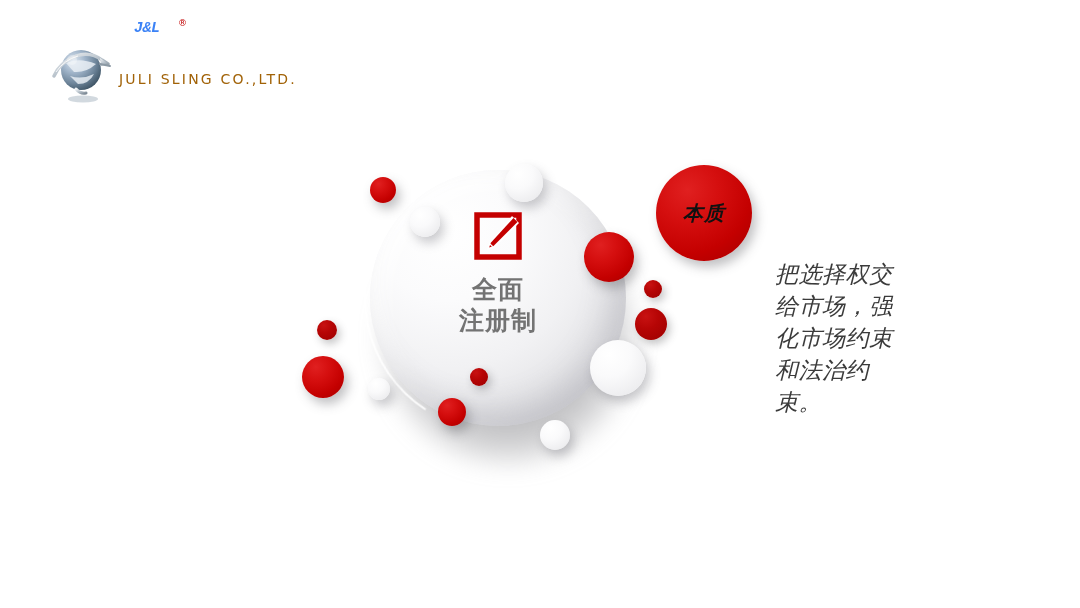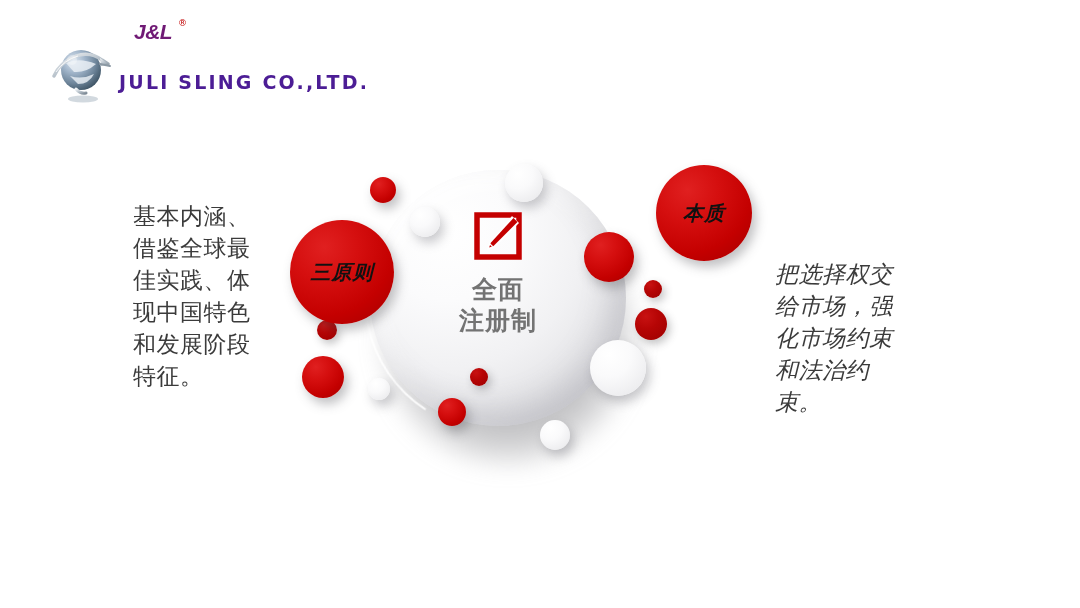--- a/index.html
+++ b/index.html
@@ -24,48 +24,48 @@
     width: 300px; height: 80px;
   }
   #logo-globe {
     position: absolute;
     left: 4px; top: 22px;
     width: 62px; height: 62px;
   }
   #logo-mark {
     position: absolute;
     left: 86px; top: 0px;
-    font-family: Liberation Sans, sans-serif;
+    font-family: Liberation Mono, monospace;
     font-weight: bold;
     font-style: italic;
-    font-size: 21px;
-    color: #701a75;
+    font-size: 15px;
+    color: #3b82f6;
     letter-spacing: -0.5px;
   }
   #logo-reg {
     position: absolute;
     left: 130px; top: -2px;
     font-size: 9px;
     color: #c00000;
   }
   #logo-cn {
     position: absolute;
     left: 70px; top: 24px;
     font-size: 19px;
     font-weight: bold;
     color: #1b3c6e;
     letter-spacing: 0.5px;
     white-space: nowrap;
   }
   #logo-en {
     position: absolute;
     left: 71px; top: 51px;
-    font-size: 19px;
-    font-weight: bold;
-    color: #4c1d95;
+    font-size: 14px;
+    font-weight: normal;
+    color: #a16207;
     letter-spacing: 2.2px;
     white-space: nowrap;
   }
 
   
   .side-text {
     position: absolute;
     font-size: 23px;
     line-height: 32px;
     color: #3b3b3b;
@@ -222,21 +222,20 @@
       <path d="M48 22 l10 2" stroke="#8c99a4" stroke-width="2" fill="none" stroke-linecap="round"></path>
       <path d="M24 47 q4 5 10 4" stroke="url(#sl)" stroke-width="3" fill="none" stroke-linecap="round"></path>
       <circle cx="20" cy="18" r="5" fill="#ffffff" opacity="0.3"></circle>
     </svg>
 
     <span id="logo-mark">J&amp;L</span>
     <span id="logo-reg">®</span>
     <div id="logo-en">JULI SLING CO.,LTD.</div>
   </div>
 
-  <div class="side-text" id="text-left">基本内涵、借鉴全球最佳实践、体现中国特色和发展阶段特征。</div>
 
   <div class="side-text" id="text-right">把选择权交给市场，强化市场约束和法治约束。</div>
 
   <div id="graphic">
 
     <div id="sphere-shadow"></div>
     <div id="sphere"></div>
     <div id="sphere-rim"></div>
 
     <div class="bub bub-white" id="bub-w1"></div>
@@ -247,23 +246,20 @@
 
     <div class="bub bub-red" id="bub-r1"></div>
     <div class="bub bub-red" id="bub-r2"></div>
     <div class="bub bub-red-dark" id="bub-r3"></div>
     <div class="bub bub-red-dark" id="bub-r4"></div>
     <div class="bub bub-red-dark" id="bub-r5"></div>
     <div class="bub bub-red" id="bub-r6"></div>
     <div class="bub bub-red-dark" id="bub-r7"></div>
     <div class="bub bub-red" id="bub-r8"></div>
 
-    <div class="bub bub-red bub-label" id="bub-sanyuanze">
-      <span>三原则</span>
-    </div>
 
     <div class="bub bub-red bub-label" id="bub-benzhi">
       <span>本质</span>
     </div>
 
     <div id="center-block">
       <svg id="edit-icon" viewBox="0 0 48 48">
         <path d="M3 3 H45 V45 H3 Z" fill="none" stroke="#c40000" stroke-width="5.5"></path>
         <path d="M38 4 L45 11 L20 36 L13 38 L15 31 Z" fill="#ffffff"></path>
         <path d="M39.5 6 L43.5 10 L19.5 34 L15.2 35.4 L16.6 31 Z" fill="#c40000"></path>

